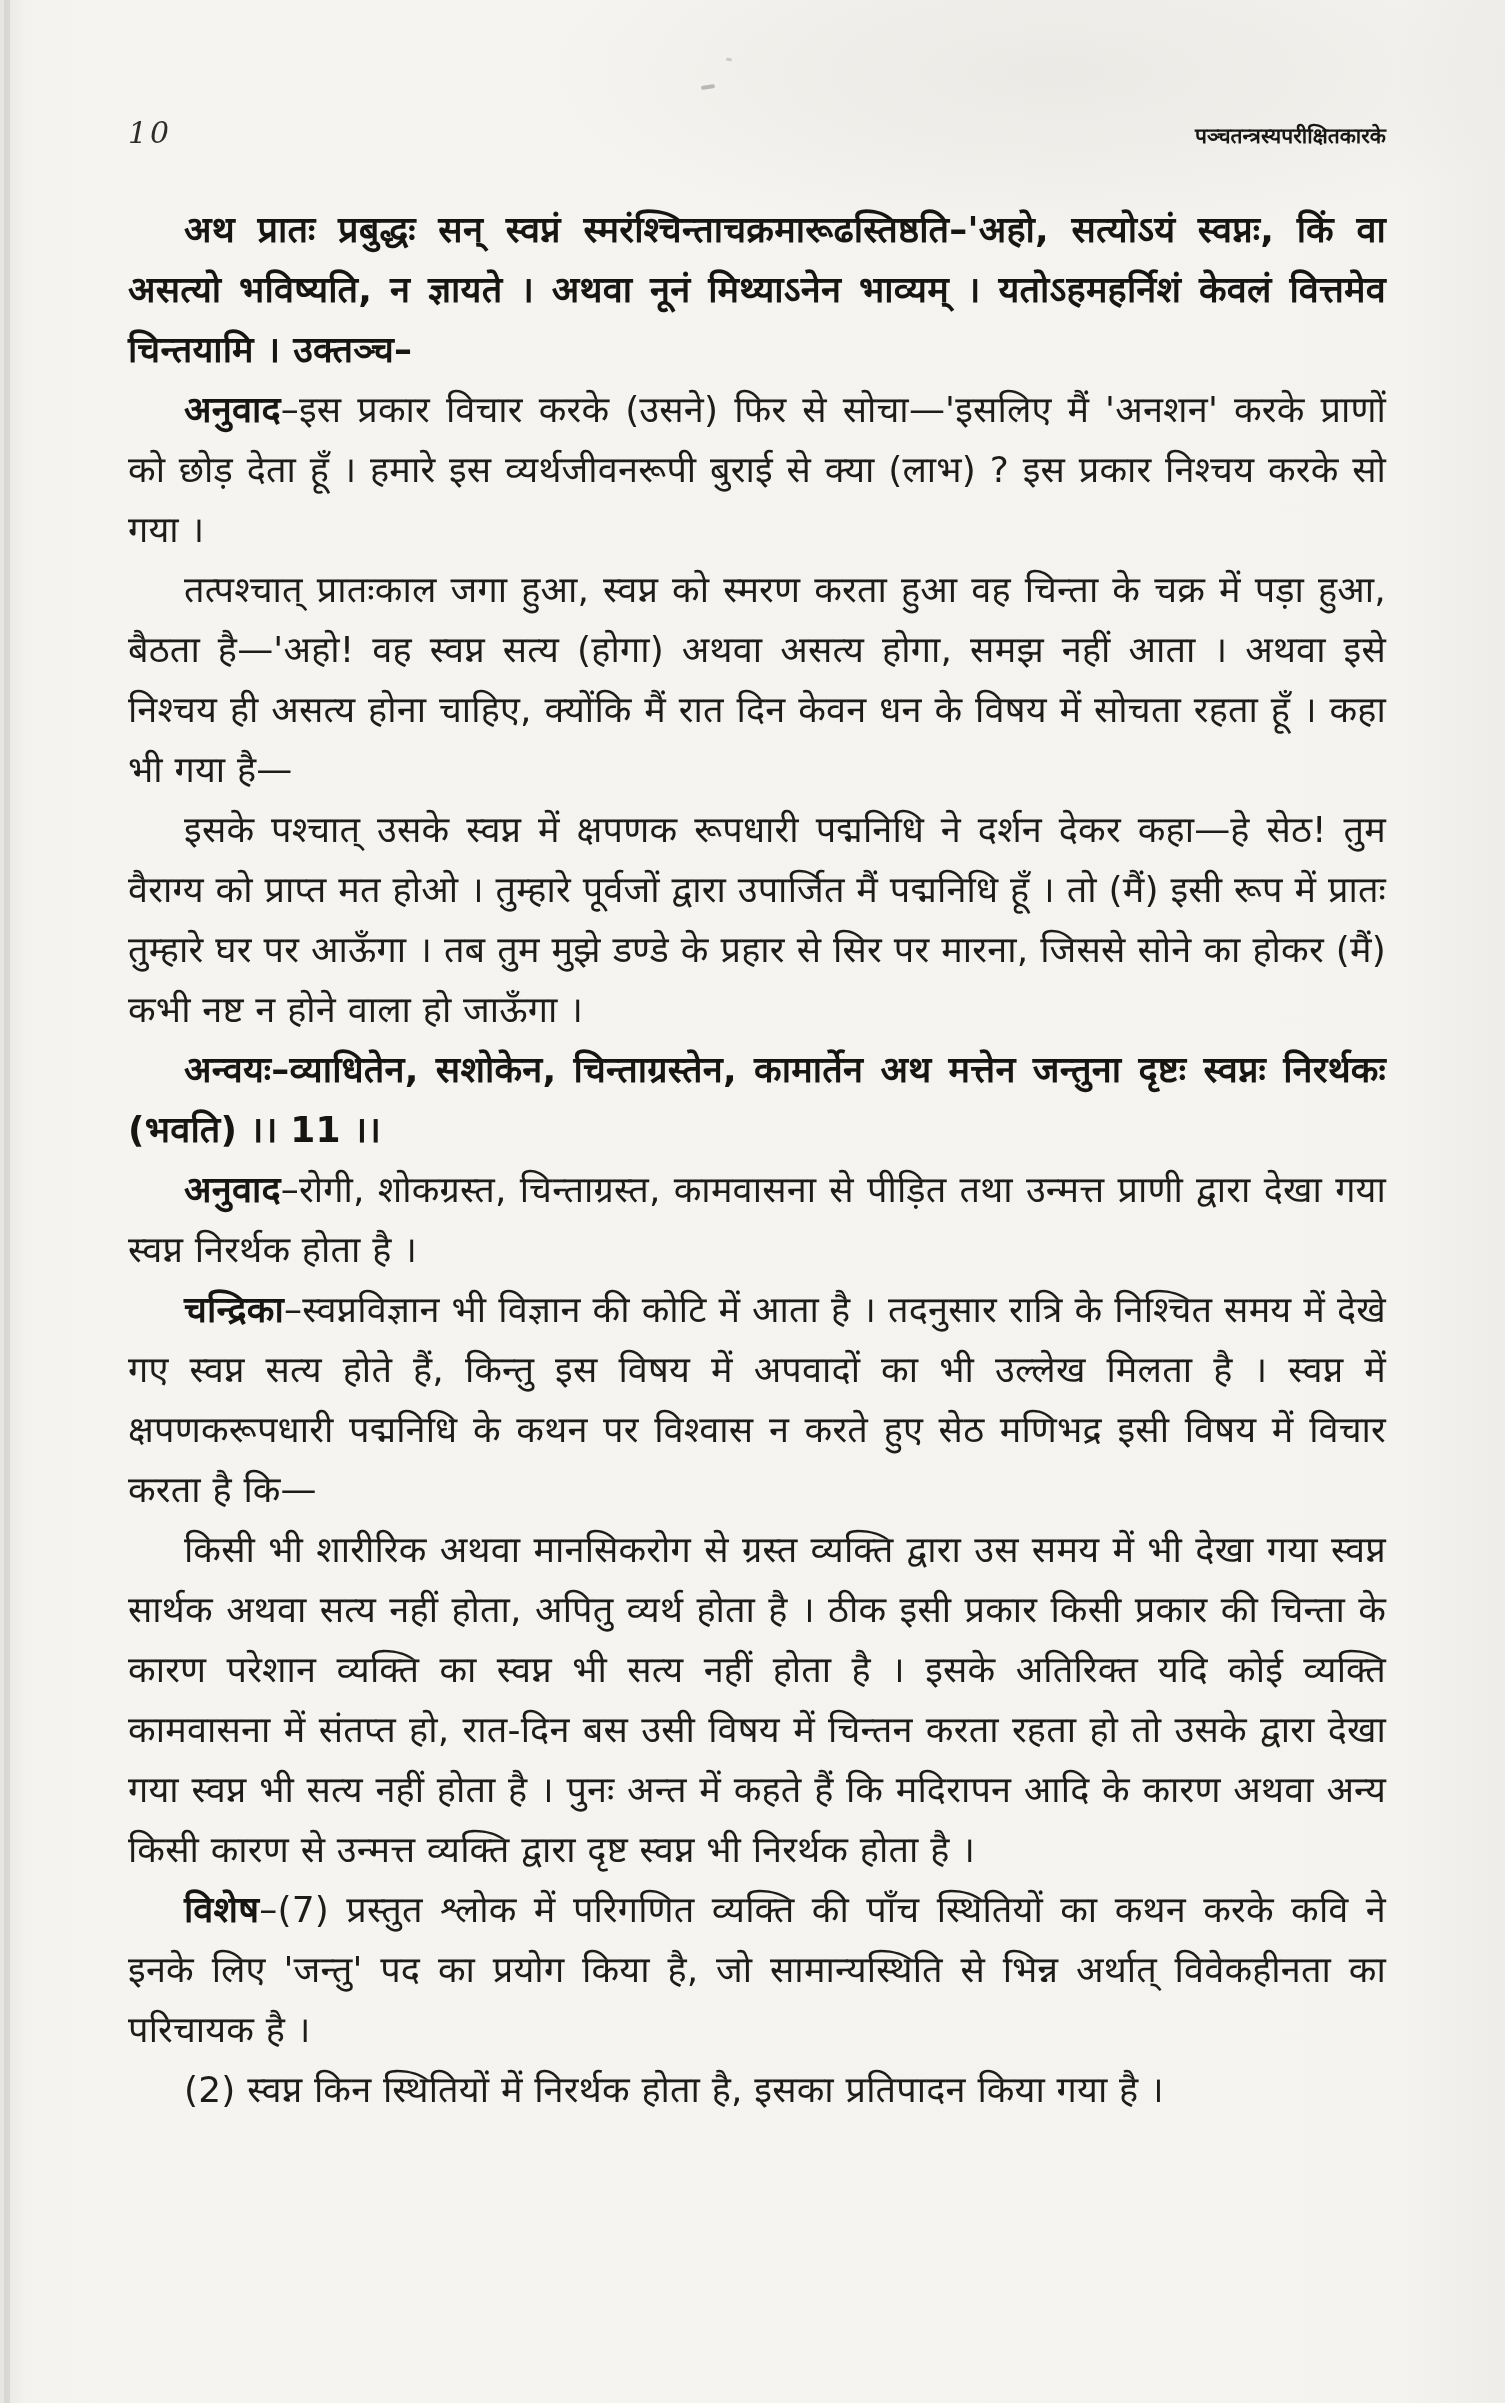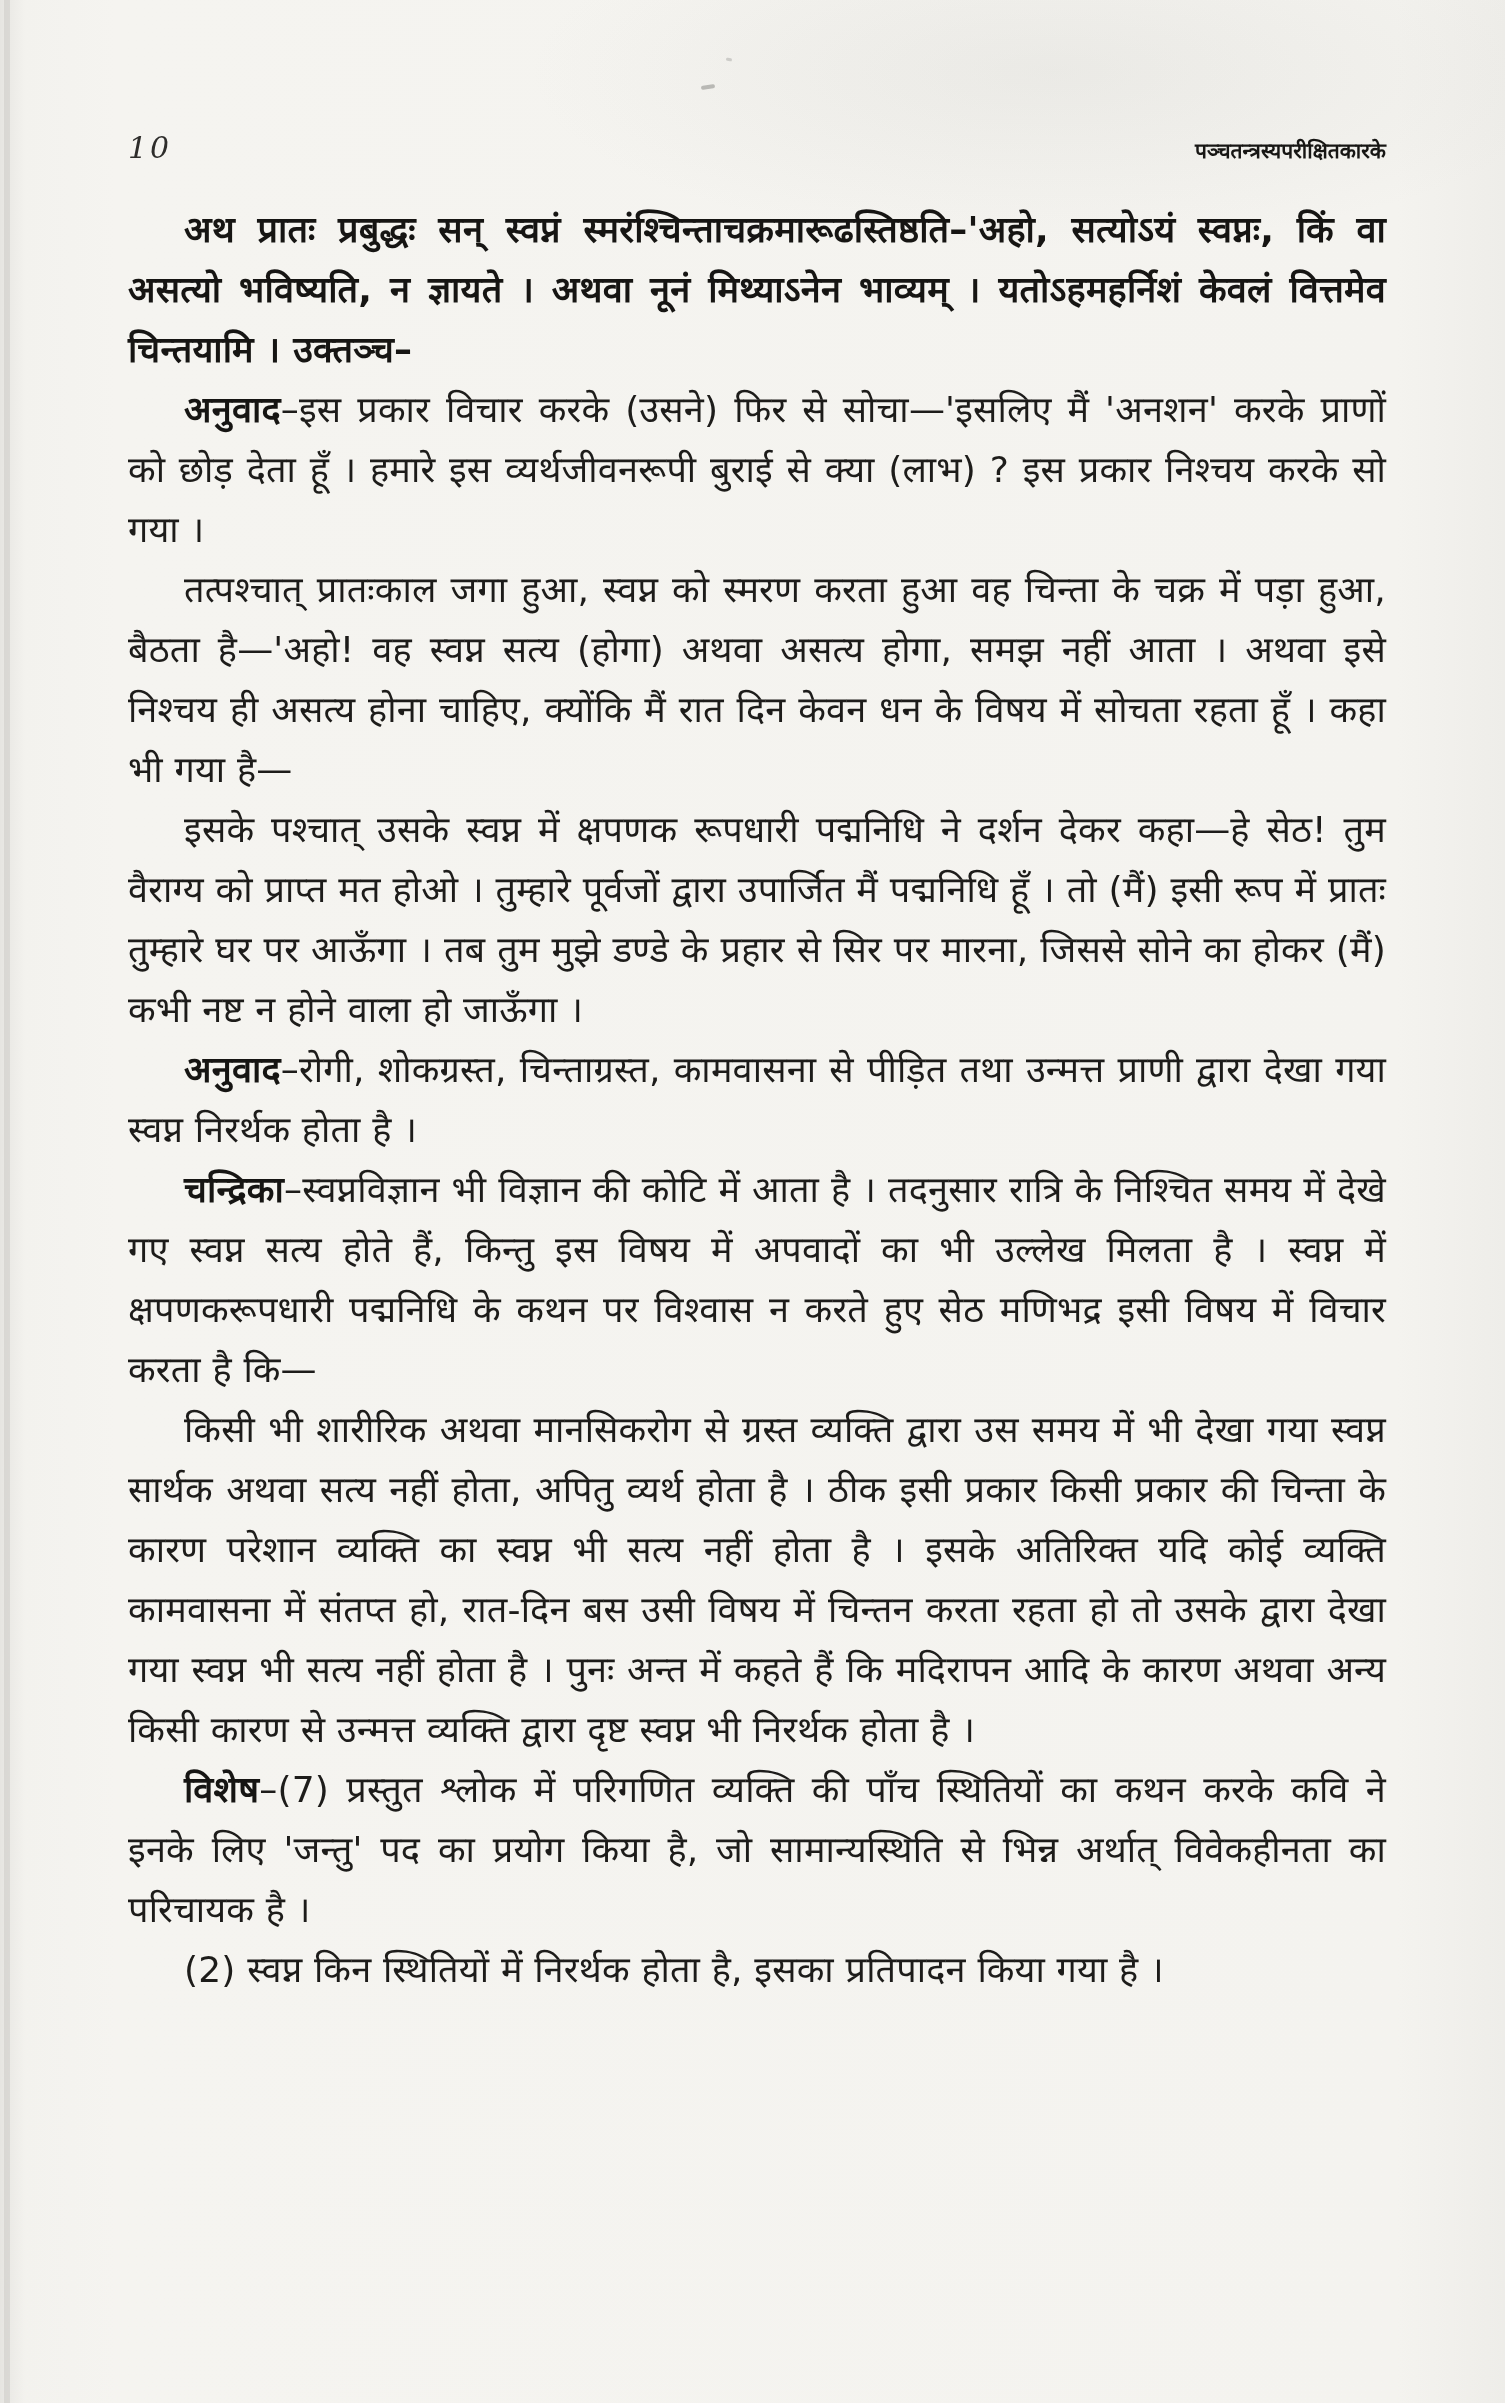--- a/index.html
+++ b/index.html
@@ -36,21 +36,20 @@
     display: flex;
     justify-content: space-between;
     align-items: baseline;
   }
   .page-num {
     font-family: "DejaVu Serif", serif;
     font-style: italic;
     font-size: 30px;
     letter-spacing: 2.9px;
     color: #2e2d2b;
-    margin-top: 15px;
   }
   .running-header {
     font-weight: bold;
     font-size: 21px;
     color: #171614;
   }
 
   .body-text {
     position: absolute;
     top: 200px;
@@ -102,20 +101,21 @@
 
     <p><span class="lead">अनुवाद</span><span>–इस प्रकार विचार करके (उसने) फिर से सोचा—'इसलिए मैं 'अनशन' करके प्राणों को छोड़ देता हूँ । हमारे इस व्यर्थजीवनरूपी बुराई से क्या (लाभ) ? इस प्रकार निश्चय करके सो गया ।</span></p>
 
     <p><span>तत्पश्चात् प्रातःकाल जगा हुआ, स्वप्न को स्मरण करता हुआ वह चिन्ता के चक्र में पड़ा हुआ, बैठता है—'अहो! वह स्वप्न सत्य (होगा) अथवा असत्य होगा, समझ नहीं आता । अथवा इसे निश्चय ही असत्य होना चाहिए, क्योंकि मैं रात दिन केवन धन के विषय में सोचता रहता हूँ । कहा भी गया है—</span></p>
 
     <p><span>इसके पश्चात् उसके स्वप्न में क्षपणक रूपधारी पद्मनिधि ने दर्शन देकर कहा—हे सेठ! तुम वैराग्य को प्राप्त मत होओ । तुम्हारे पूर्वजों द्वारा उपार्जित मैं पद्मनिधि हूँ । तो (मैं) इसी रूप में प्रातः तुम्हारे घर पर आऊँगा । तब तुम मुझे डण्डे के प्रहार से सिर पर मारना, जिससे सोने का होकर (मैं) कभी नष्ट न होने वाला हो जाऊँगा ।</span></p>
 
     <div class="verse">
     </div>
 
+    <p class="sanskrit"><span class="lead">अन्वयः</span><span>–व्याधितेन, सशोकेन, चिन्ताग्रस्तेन, कामार्तेन अथ मत्तेन जन्तुना दृष्टः स्वप्नः निरर्थकः (भवति) ।। 11 ।।</span></p>
 
     <p><span class="lead">अनुवाद</span><span>–रोगी, शोकग्रस्त, चिन्ताग्रस्त, कामवासना से पीड़ित तथा उन्मत्त प्राणी द्वारा देखा गया स्वप्न निरर्थक होता है ।</span></p>
 
     <p><span class="lead">चन्द्रिका</span><span>–स्वप्नविज्ञान भी विज्ञान की कोटि में आता है । तदनुसार रात्रि के निश्चित समय में देखे गए स्वप्न सत्य होते हैं, किन्तु इस विषय में अपवादों का भी उल्लेख मिलता है । स्वप्न में क्षपणकरूपधारी पद्मनिधि के कथन पर विश्वास न करते हुए सेठ मणिभद्र इसी विषय में विचार करता है कि—</span></p>
 
     <p><span>किसी भी शारीरिक अथवा मानसिकरोग से ग्रस्त व्यक्ति द्वारा उस समय में भी देखा गया स्वप्न सार्थक अथवा सत्य नहीं होता, अपितु व्यर्थ होता है । ठीक इसी प्रकार किसी प्रकार की चिन्ता के कारण परेशान व्यक्ति का स्वप्न भी सत्य नहीं होता है । इसके अतिरिक्त यदि कोई व्यक्ति कामवासना में संतप्त हो, रात-दिन बस उसी विषय में चिन्तन करता रहता हो तो उसके द्वारा देखा गया स्वप्न भी सत्य नहीं होता है । पुनः अन्त में कहते हैं कि मदिरापन आदि के कारण अथवा अन्य किसी कारण से उन्मत्त व्यक्ति द्वारा दृष्ट स्वप्न भी निरर्थक होता है ।</span></p>
 
     <p><span class="lead">विशेष</span><span>–(7) प्रस्तुत श्लोक में परिगणित व्यक्ति की पाँच स्थितियों का कथन करके कवि ने इनके लिए 'जन्तु' पद का प्रयोग किया है, जो सामान्यस्थिति से भिन्न अर्थात् विवेकहीनता का परिचायक है ।</span></p>
 
     <p><span>(2) स्वप्न किन स्थितियों में निरर्थक होता है, इसका प्रतिपादन किया गया है ।</span></p>

